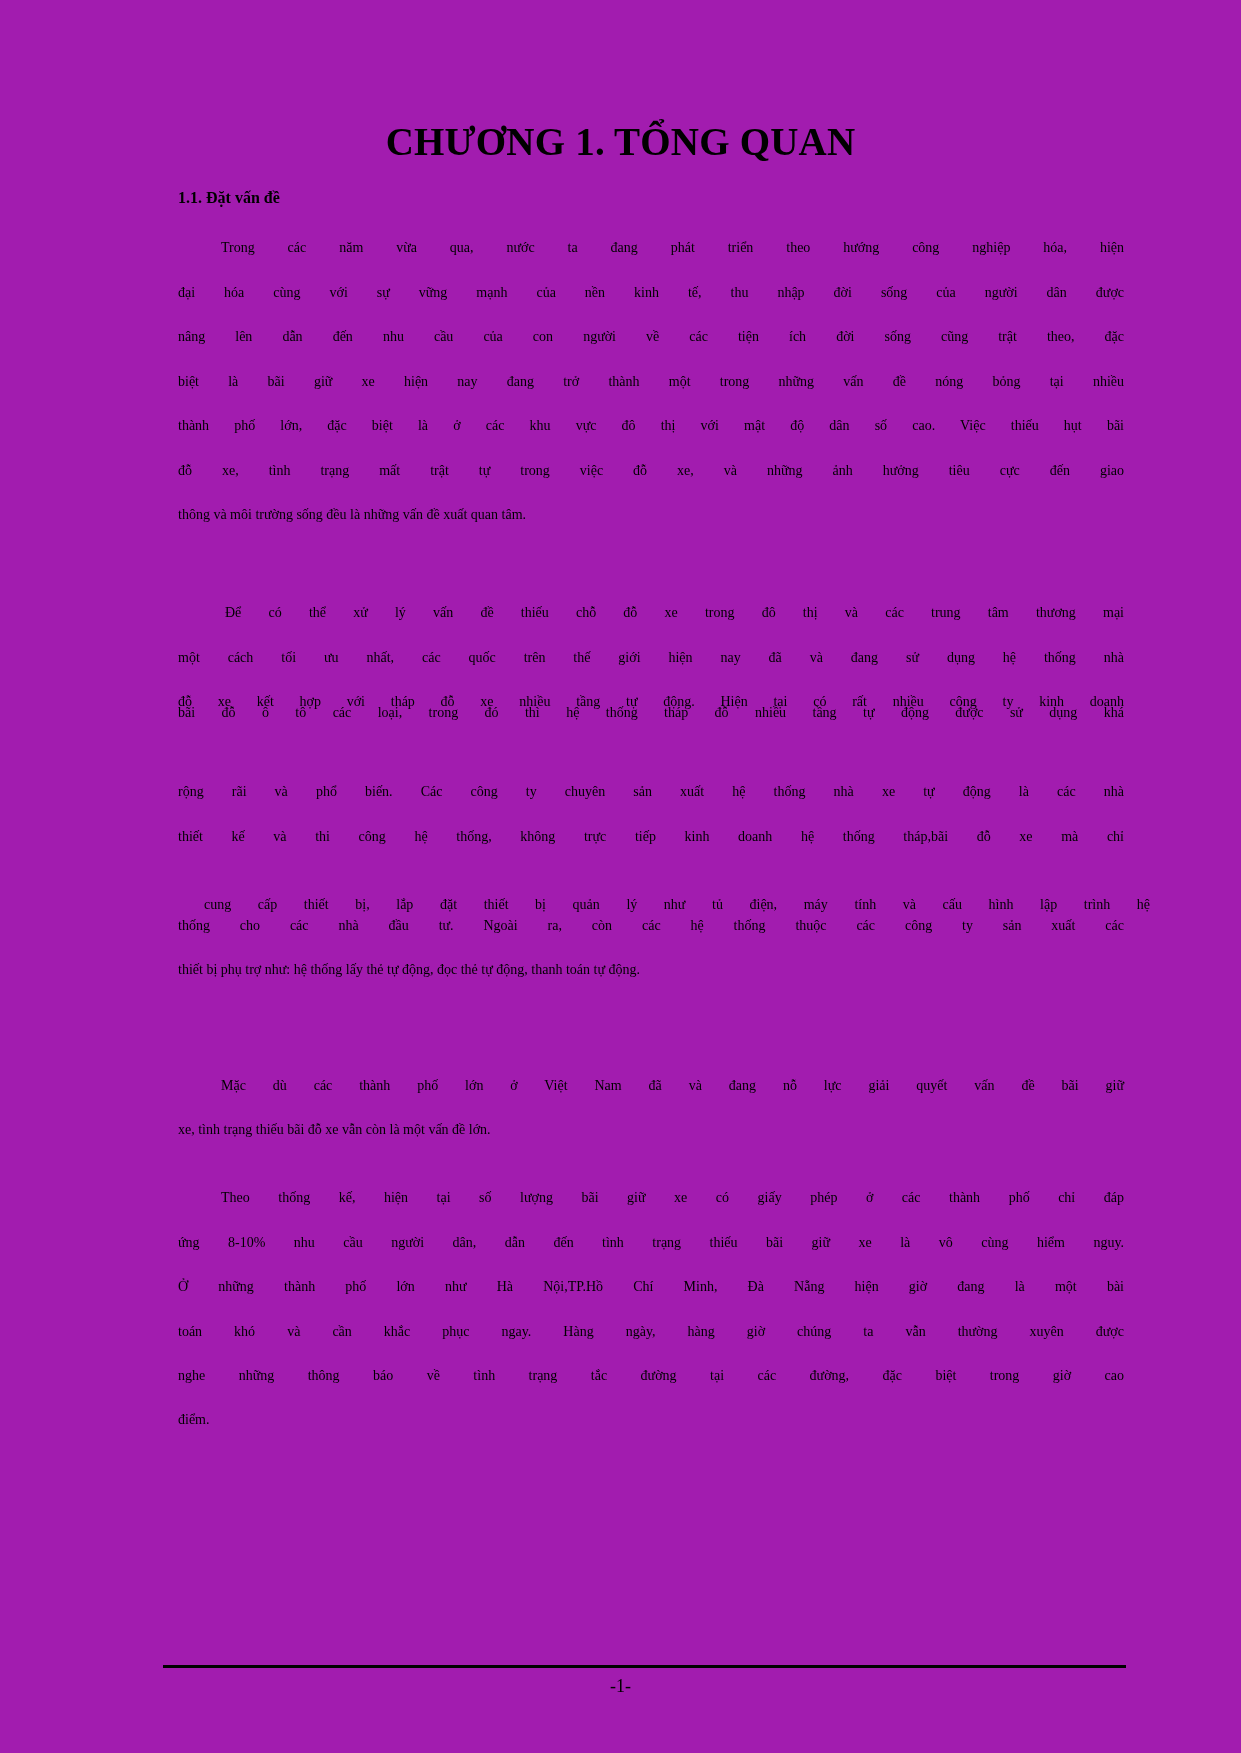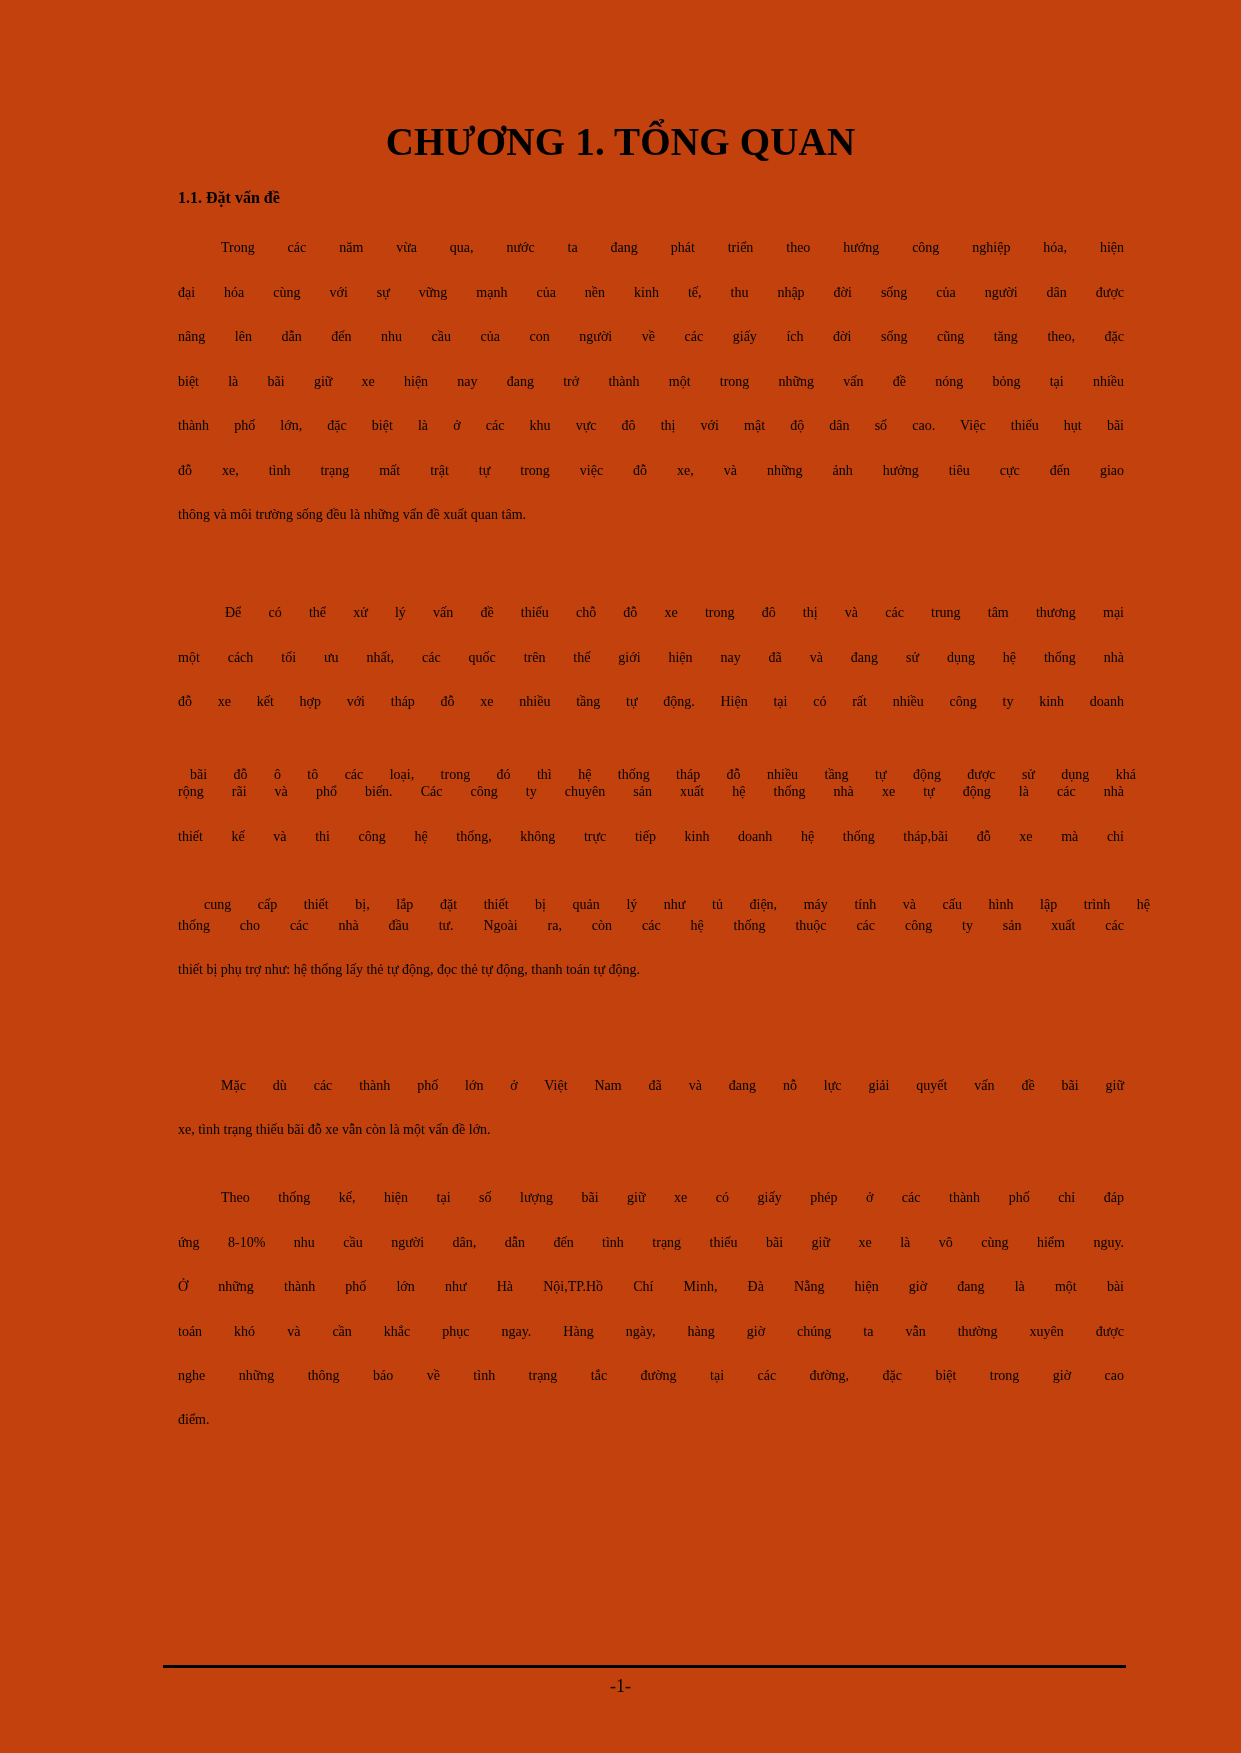--- a/index.html
+++ b/index.html
@@ -1,18 +1,18 @@
 <!DOCTYPE html>
 <html><head>
 <meta charset="utf-8">
 <style>
   html, body { margin:0; padding:0; background:#ffffff; }
   body { width:1241px; height:1753px; position:relative; overflow:hidden;
          font-family:"Liberation Serif", "DejaVu Serif", serif; color:#000; }
-  .page { position:absolute; left:0; top:0; width:1241px; height:1753px; background:#c2410c; }
+  .page { position:absolute; left:0; top:0; width:1241px; height:1753px; background:#a21caf; }
   .chapter-title { position:absolute; left:0; width:1241px; top:118px; text-align:center;
          font-weight:bold; font-size:39px; line-height:48px; letter-spacing:0.2px; }
   .section-heading { position:absolute; left:178px; font-weight:bold; font-size:16px; line-height:30px; }
   .line { position:absolute; left:178px; width:946px; font-size:14px; line-height:30px;
           white-space:nowrap; text-align:justify; text-align-last:justify; }
   .line.indent { left:221px; width:903px; }
   .line.indent2 { left:225px; width:899px; }
   .line.last { text-align-last:left; }
   .footer-rule { position:absolute; left:163px; top:1665px; width:963px; height:3px; background:#000; }
   .page-number { position:absolute; left:0; width:1241px; top:1674px; text-align:center;
@@ -23,32 +23,32 @@
 
 <div class="page">
 
   <h1 class="chapter-title" style="margin:0;">CHƯƠNG 1. TỔNG QUAN</h1>
 
   <div class="section-heading" style="top:183px;">1.1. Đặt vấn đề</div>
 
   <div>
     <div class="line indent" style="top:233px;">Trong các năm vừa qua, nước ta đang phát triển theo hướng công nghiệp hóa, hiện</div>
     <div class="line" style="top:278px;">đại hóa cùng với sự vững mạnh của nền kinh tế, thu nhập đời sống của người dân được</div>
-    <div class="line" style="top:322px;">nâng lên dẫn đến nhu cầu của con người về các giấy ích đời sống cũng tăng theo, đặc</div>
+    <div class="line" style="top:322px;">nâng lên dẫn đến nhu cầu của con người về các tiện ích đời sống cũng trật theo, đặc</div>
     <div class="line" style="top:367px;">biệt là bãi giữ xe hiện nay đang trở thành một trong những vấn đề nóng bỏng tại nhiều</div>
     <div class="line" style="top:411px;">thành phố lớn, đặc biệt là ở các khu vực đô thị với mật độ dân số cao. Việc thiếu hụt bãi</div>
     <div class="line" style="top:456px;">đỗ xe, tình trạng mất trật tự trong việc đỗ xe, và những ảnh hưởng tiêu cực đến giao</div>
     <div class="line last" style="top:500px;">thông và môi trường sống đều là những vấn đề xuất quan tâm.</div>
   </div>
 
   <div>
     <div class="line indent2" style="top:598px;">Để có thể xử lý vấn đề thiếu chỗ đỗ xe trong đô thị và các trung tâm thương mại</div>
     <div class="line" style="top:643px;">một cách tối ưu nhất, các quốc trên thế giới hiện nay đã và đang sử dụng hệ thống nhà</div>
     <div class="line" style="top:687px;">đỗ xe kết hợp với tháp đỗ xe nhiều tầng tự động. Hiện tại có rất nhiều công ty kinh doanh</div>
-    <div class="line" style="top:760px;margin-left:12px;">bãi đỗ ô tô các loại, trong đó thì hệ thống tháp đỗ nhiều tầng tự động được sử dụng khá</div>
+    <div class="line" style="top:698px;">bãi đỗ ô tô các loại, trong đó thì hệ thống tháp đỗ nhiều tầng tự động được sử dụng khá</div>
     <div class="line" style="top:777px;">rộng rãi và phổ biến. Các công ty chuyên sản xuất hệ thống nhà xe tự động là các nhà</div>
     <div class="line" style="top:822px;">thiết kế và thi công hệ thống, không trực tiếp kinh doanh hệ thống tháp,bãi đỗ xe mà chỉ</div>
     <div class="line" style="top:890px;margin-left:26px;">cung cấp thiết bị, lắp đặt thiết bị quản lý như tủ điện, máy tính và cấu hình lập trình hệ</div>
     <div class="line" style="top:911px;">thống cho các nhà đầu tư. Ngoài ra, còn các hệ thống thuộc các công ty sản xuất các</div>
     <div class="line last" style="top:955px;">thiết bị phụ trợ như: hệ thống lấy thẻ tự động, đọc thẻ tự động, thanh toán tự động.</div>
   </div>
 
 
   <div>
     <div class="line indent" style="top:1071px;">Mặc dù các thành phố lớn ở Việt Nam đã và đang nỗ lực giải quyết vấn đề bãi giữ</div>

